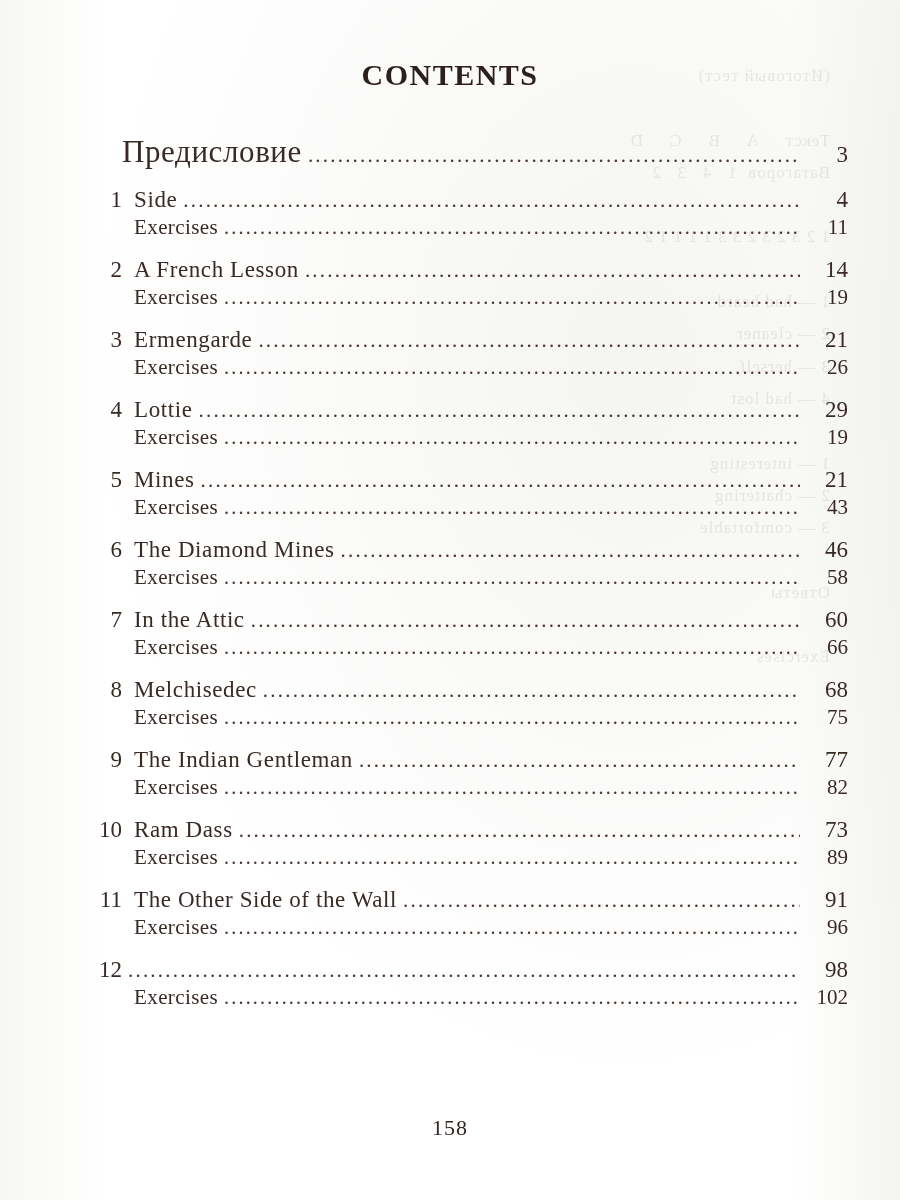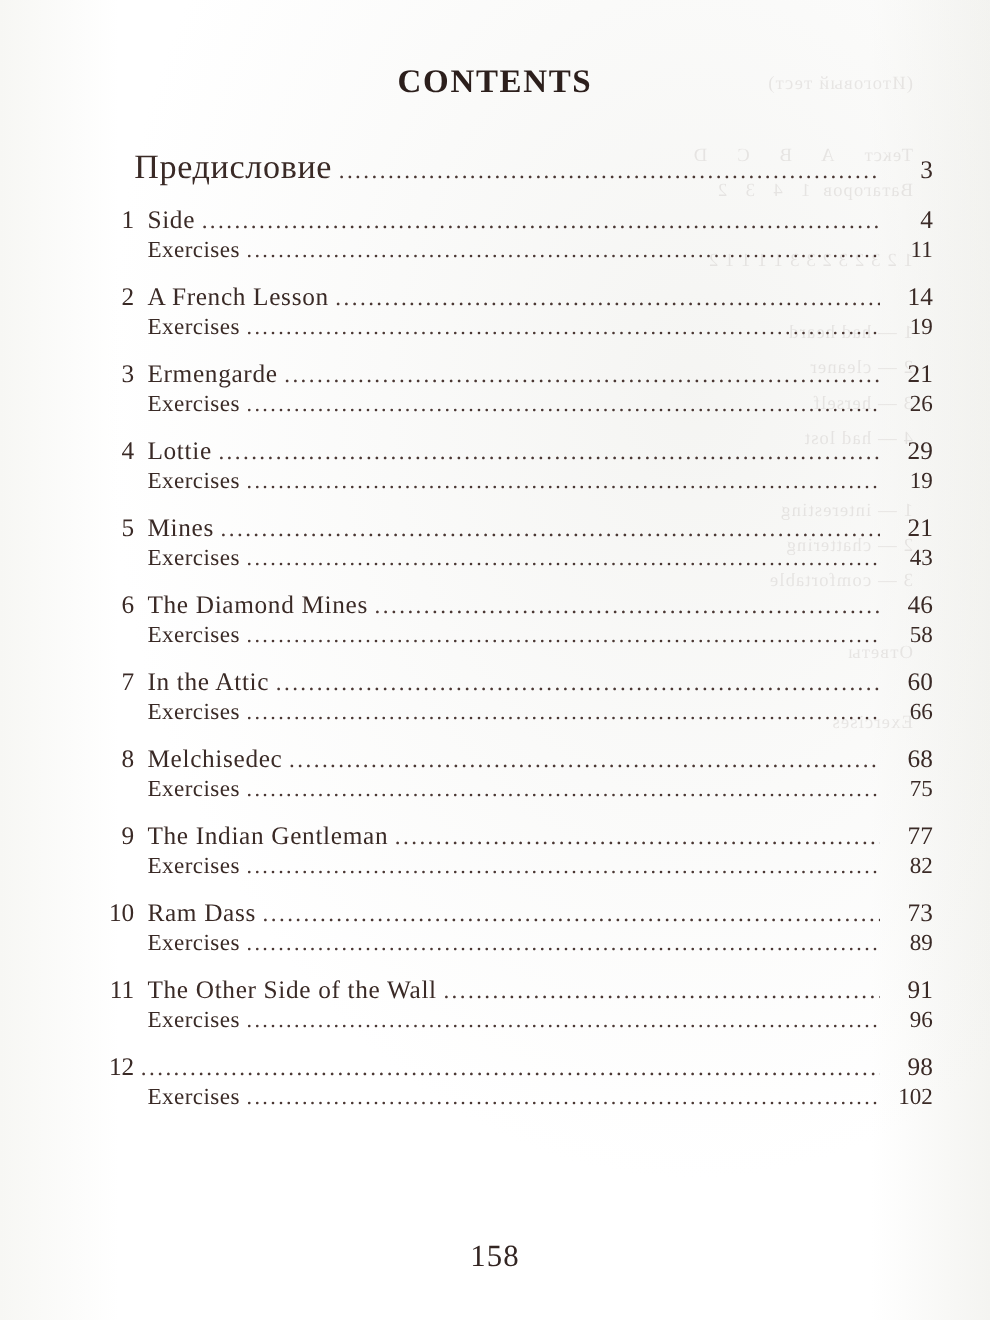--- a/index.html
+++ b/index.html
@@ -119,23 +119,23 @@
   .entry.sub .dots { font-size: 20px; }
   .entry.sub .page-no { font-size: 21px; }
 
   .chapter-block { margin-top: 17px; }
   .preface-block { margin-bottom: 6px; }
 
   .folio {
     position: absolute;
     left: 0;
     right: 0;
-    bottom: 41px;
+    bottom: 59px;
     text-align: center;
-    font-size: 28px;
+    font-size: 22px;
     color: #332522;
     letter-spacing: 1px;
   }
 </style>
 </head>
 <body>
 
 <div class="page">
   <div class="bleed">(Итоговый тест)
 

